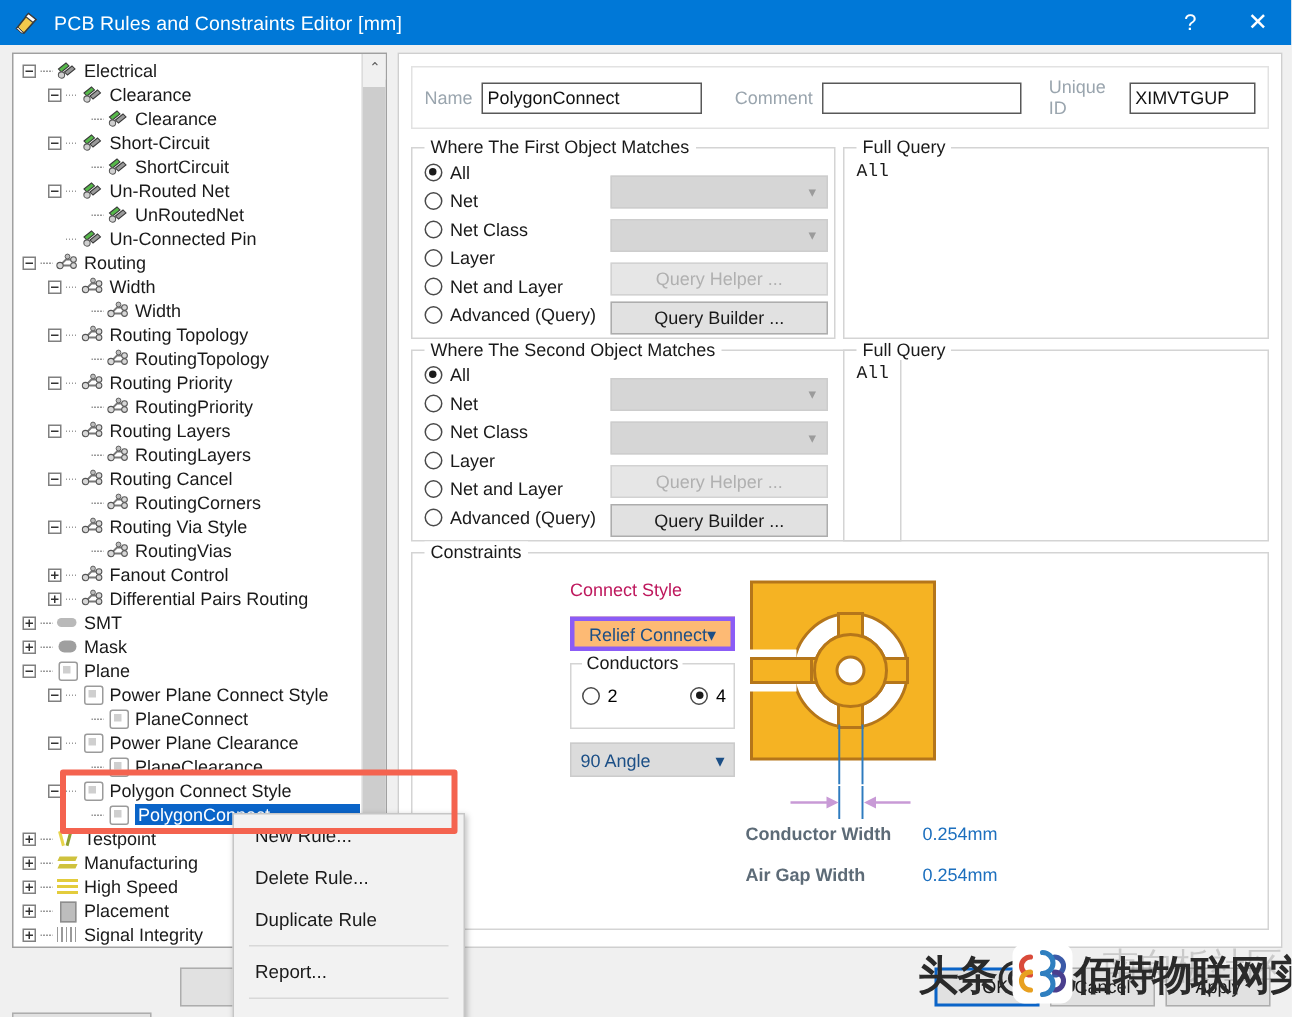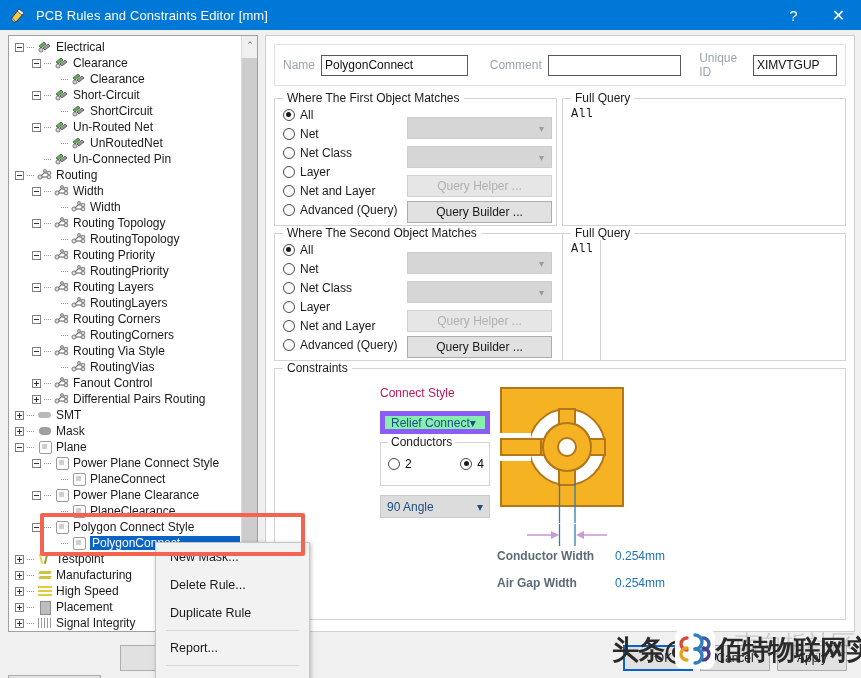--- a/index.html
+++ b/index.html
@@ -320,26 +320,26 @@
   .btn.disabled { color: #b0b0b0; background: #e6e6e6; border-color: #d2d2d2; }
 
   
   .connect-style-label {
     position: absolute; left: 105px; top: 17px;
     font-size: 12px; color: #be185d;
   }
   .cs-combo {
     position: absolute; left: 105px; top: 42px;
     width: 110px; height: 23px;
-    background: #86efac;
-    border: 5px solid #8b5cf6;
+    background: #fdba74;
+    border: 3px solid #8b5cf6;
     display: flex; align-items: center;
     padding: 0 6px;
     font-size: 12px; color: #1c4f86;
-    justify-content: flex-start;
+    justify-content: center;
   }
   .cond-group {
     position: absolute; left: 105px; top: 73px;
     width: 110px; height: 44px;
     border: 1px solid #d4d4d4;
   }
   .cond-group > .gtitle {
     position: absolute; top: -8px; left: 7px;
     background: #fff; padding: 0 3px;
     font-size: 12px; color: #1a1a1a;
@@ -706,21 +706,21 @@
             <span class="expander "></span>
             <span class="dots"></span>
             <span class="ticon ic-route"><svg width="16" height="14" viewBox="0 0 16 14">
                 <path d="M3 9 L7 5 L12 5" stroke="#777" stroke-width="1.2" fill="none"></path>
                 <path d="M3 9 L8 9 L12 9" stroke="#777" stroke-width="1.2" fill="none"></path>
                 <circle cx="3" cy="9" r="2.1" fill="#d8d8d8" stroke="#555" stroke-width=".7"></circle>
                 <circle cx="12" cy="5" r="1.9" fill="#d8d8d8" stroke="#555" stroke-width=".7"></circle>
                 <circle cx="12" cy="9" r="1.9" fill="#d8d8d8" stroke="#555" stroke-width=".7"></circle>
                 <circle cx="8" cy="3" r="1.6" fill="#bdbdbd" stroke="#555" stroke-width=".6"></circle>
               </svg></span>
-            <span class="label">Routing Corners</span>
+            <span class="label">Routing Cancel</span>
           </div>
           <div class="tree-row">
             <span style="display: inline-block; flex: 0 0 auto; width: 40px;"></span>
             <span class="expander none"></span>
             <span class="dots"></span>
             <span class="ticon ic-route"><svg width="16" height="14" viewBox="0 0 16 14">
                 <path d="M3 9 L7 5 L12 5" stroke="#777" stroke-width="1.2" fill="none"></path>
                 <path d="M3 9 L8 9 L12 9" stroke="#777" stroke-width="1.2" fill="none"></path>
                 <circle cx="3" cy="9" r="2.1" fill="#d8d8d8" stroke="#555" stroke-width=".7"></circle>
                 <circle cx="12" cy="5" r="1.9" fill="#d8d8d8" stroke="#555" stroke-width=".7"></circle>
@@ -1071,21 +1071,21 @@
     </div>
     <div class="btm-btn" style="left:120px; top:615px; width:95px;"></div>
 
     <div class="btm-btn primary" style="left:623px; top:615px; width:70px;">OK</div>
     <div class="btm-btn" style="left:700px; top:615px; width:70px;">Cancel</div>
     <div class="btm-btn" style="left:777px; top:615px; width:70px;">Apply</div>
 
   </div>
 
   <div class="ctxmenu" id="ctxmenu">
-      <div class="ctx-item">New Mask...</div>
+      <div class="ctx-item">New Rule...</div>
       <div class="ctx-item">Delete Rule...</div>
       <div class="ctx-item">Duplicate Rule</div>
       <div class="ctx-sep"></div>
       <div class="ctx-item">Report...</div>
       <div class="ctx-sep"></div>
       <div class="ctx-item">Export Rules...</div>
     </div>
 
   <div class="red-box"></div>
 

